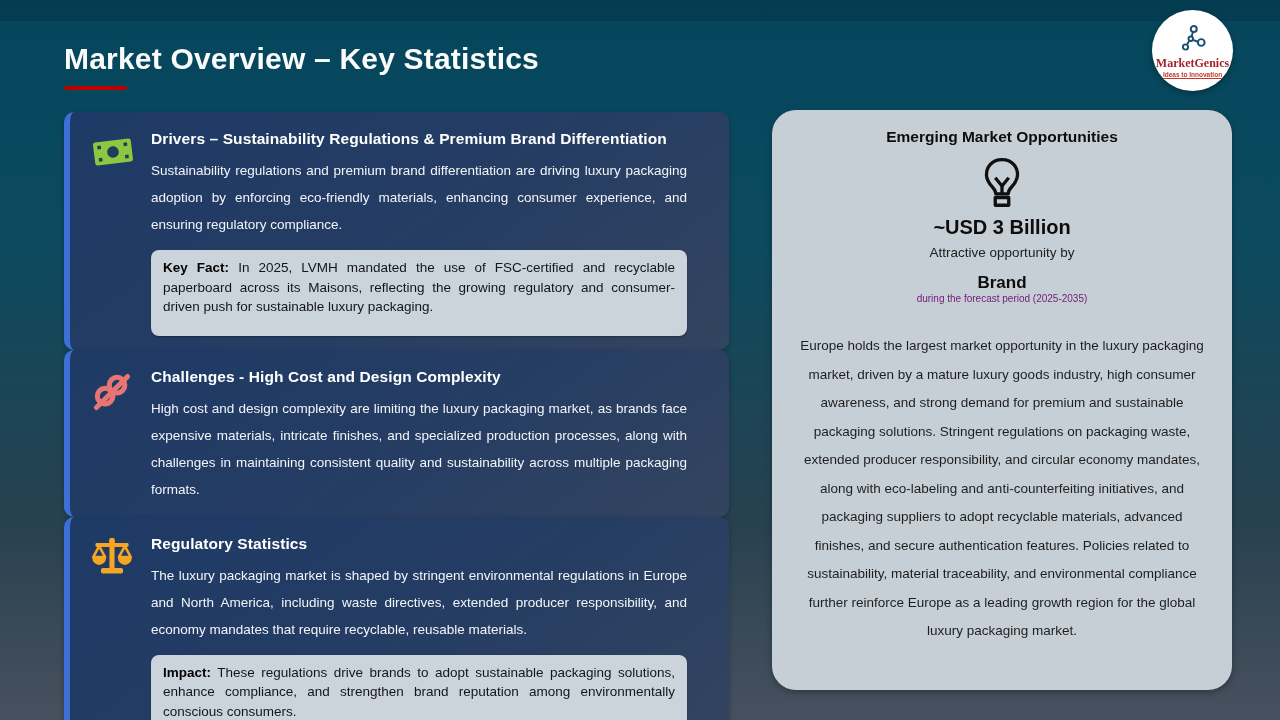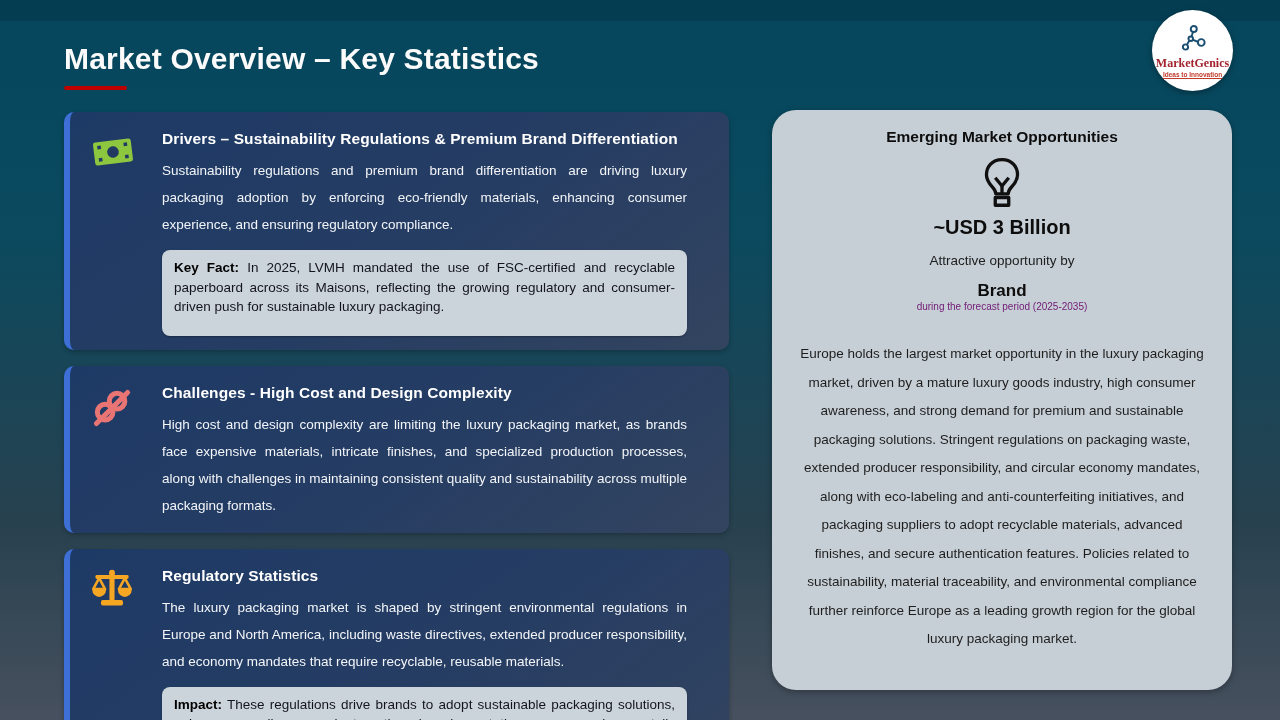--- a/index.html
+++ b/index.html
@@ -31,23 +31,22 @@
   .logo-brand { font-family:"Liberation Serif","DejaVu Serif",serif; font-weight:bold; font-size:12px; color:#a3242e; line-height:1.05; }
   .logo-tagline { font-size:6.5px; color:#c0392b; font-weight:bold; text-decoration:underline; margin-top:1px; }
 
   
   .cards { position:absolute; left:64px; top:112px; width:665px; }
   .card {
     background:linear-gradient(145deg,#1d3a66 0%,#263d63 55%,#33445f 100%);
     border-left:6px solid #3d6fd6;
     border-radius:10px;
     padding:15px 42px 14px 20px;
-    display:grid; grid-template-columns:56px 1fr; column-gap:16px;
+    display:grid; grid-template-columns:56px 1fr; column-gap:5px;
     box-shadow:0 2px 5px rgba(0,0,0,0.25);
-    margin-bottom:16px;
   }
   .card-icon { width:46px; padding-top:4px; }
   .card-title { color:#ffffff; font-size:15.5px; font-weight:bold; margin:3px 0 9px 0; letter-spacing:0.1px; }
   .card-body { color:#f3f5f8; font-size:13.5px; line-height:27px; text-align:justify; }
   .callout {
     margin-top:12px; background:#ccd4db; border-radius:8px;
     padding:8px 12px 19px 12px; color:#14141e;
     font-size:13.5px; line-height:19.5px; text-align:justify;
     box-shadow:0 1px 2px rgba(0,0,0,0.3);
   }
@@ -56,21 +55,21 @@
   
   .panel {
     position:absolute; left:772px; top:110px; width:460px; height:580px;
     background:#c7cfd6; border-radius:24px;
     padding:10px 27px; text-align:center; color:#1b1b1b;
     box-shadow:0 2px 6px rgba(0,0,0,0.3);
   }
   .panel-title { font-size:15.5px; font-weight:bold; margin-top:8px; color:#0d0d0d; }
   .panel-bulb { margin-top:10px; height:58px; }
   .panel-value { font-size:20px; font-weight:bold; margin-top:2px; color:#0d0d0d; }
-  .panel-subtitle { font-size:13.5px; margin-top:14px; color:#202020; }
+  .panel-subtitle { font-size:13.5px; margin-top:6px; color:#202020; }
   .panel-region { font-size:17px; font-weight:bold; margin-top:13px; color:#0d0d0d; }
   .panel-period { font-size:10px; color:#701a75; }
   .panel-desc { font-size:13.5px; line-height:28.5px; margin-top:28px; color:#1e1e1e; }
 </style>
 </head>
 <body>
 
 <div class="slide">
   <div class="top-strip"></div>
 

